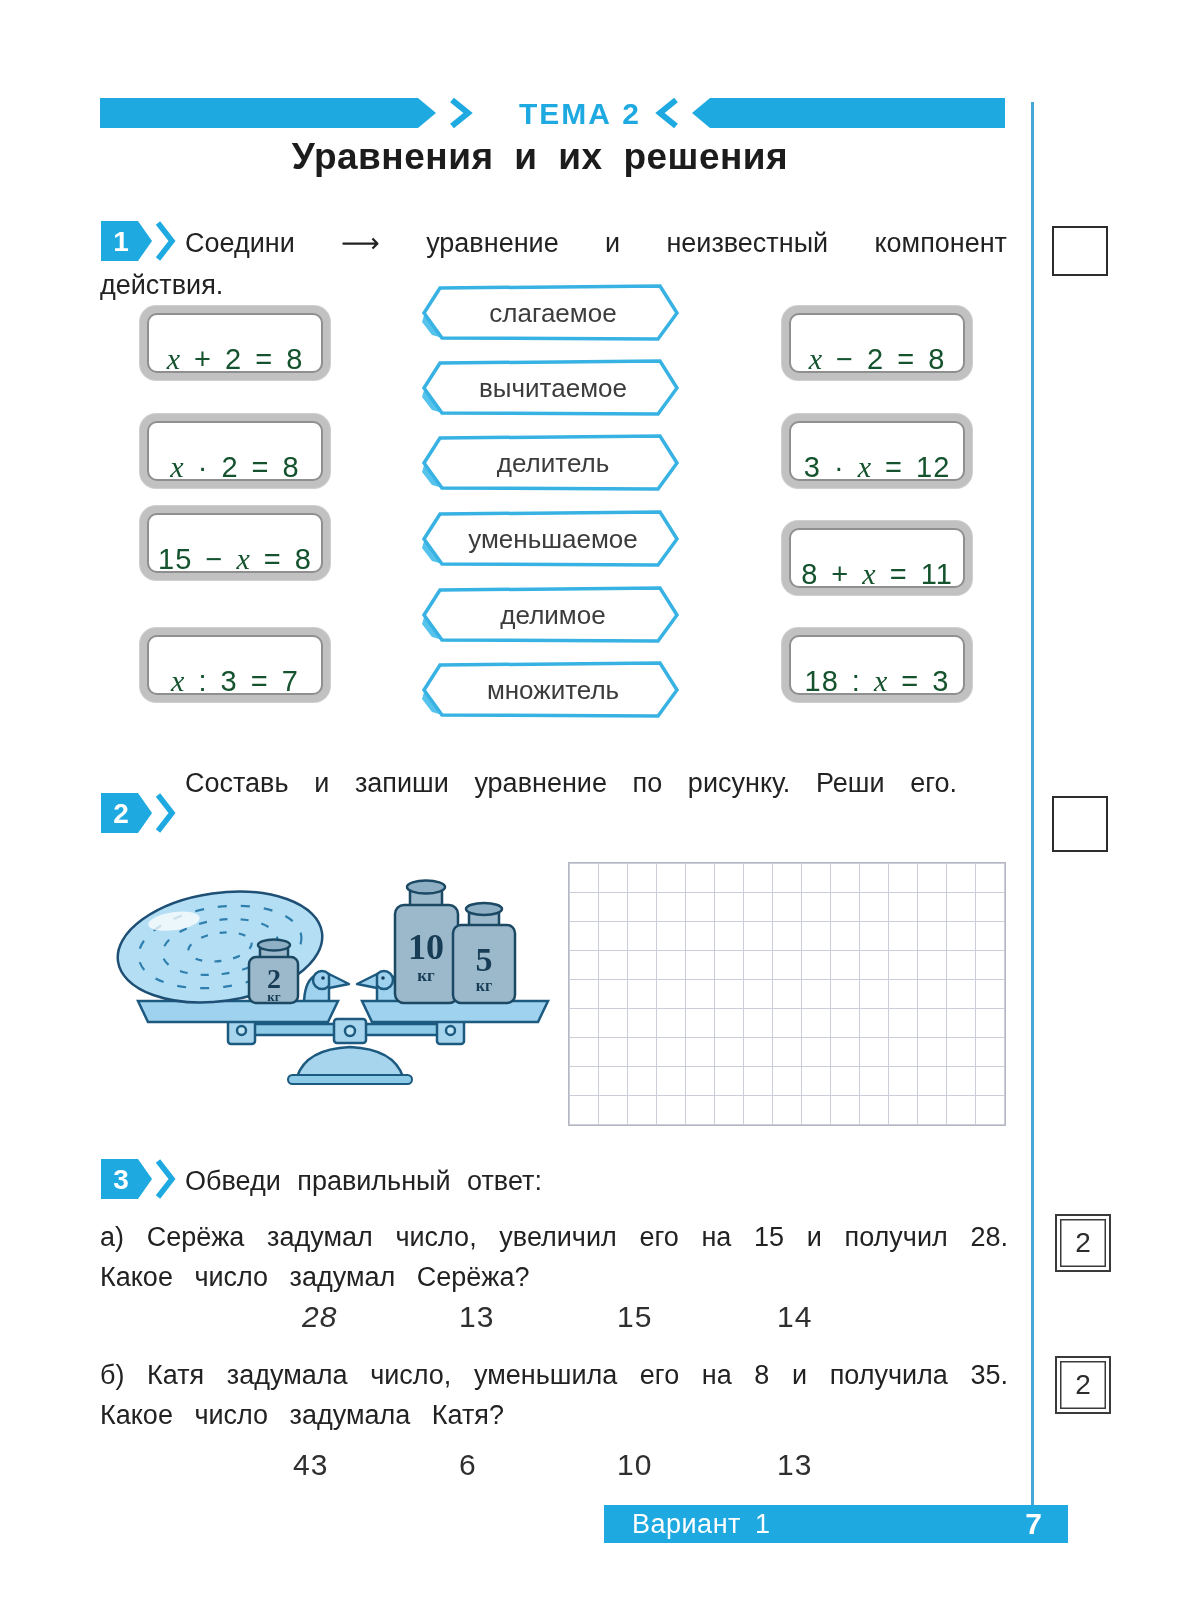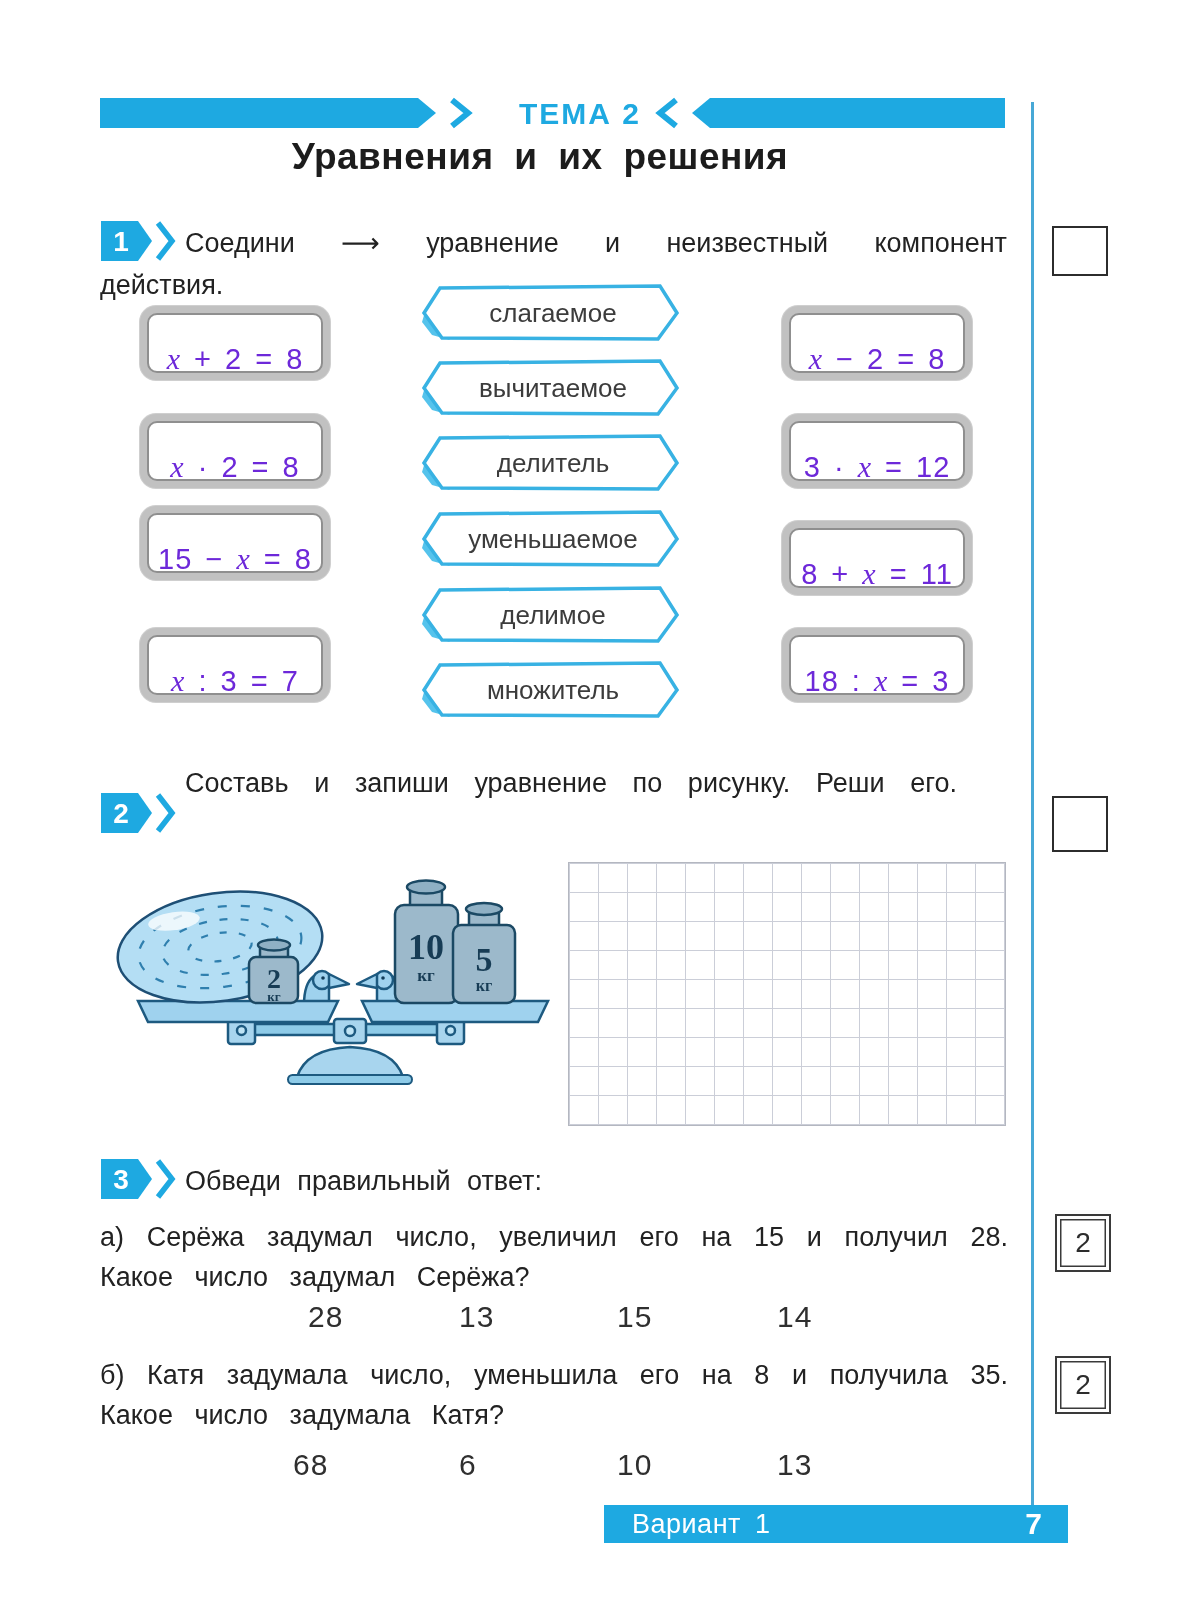--- a/index.html
+++ b/index.html
@@ -23,21 +23,21 @@
   .t2-line1{left:185px;top:766px;width:772px;}
   .t3-badge{left:100px;top:1158px;}
   .t3-line1{left:185px;top:1164px;word-spacing:9px;}
 
   
   .eq-card{width:190px;height:74px;background:#c1c1c1;border-radius:16px;padding:0;
            display:flex;align-items:stretch;justify-content:stretch;
            box-shadow:0 0 0 1px #cfcfcf;}
   .eq-card .inner{flex:1;margin:7px;background:#fff;border:2px solid #8f8f8f;border-radius:10px;
            display:flex;align-items:center;justify-content:center;}
-  .eq-text{font-size:29px;color:#6d28d9;letter-spacing:1px;word-spacing:4px;white-space:nowrap;margin-top:32px;}
+  .eq-text{font-size:29px;color:#14532d;letter-spacing:1px;word-spacing:4px;white-space:nowrap;margin-top:32px;}
   .eq-text i{font-family:"Liberation Serif",serif;font-style:italic;font-size:30px;}
   .col-left{left:140px;}
   .col-right{left:782px;}
   .arrow-label{left:420px;width:260px;height:58px;}
   .arrow-label text{font-family:"Liberation Sans",sans-serif;font-size:26px;fill:#3c3c3c;}
 
   
   .scale-wrap{left:100px;top:845px;width:450px;height:240px;}
   .writing-grid{left:568px;top:862px;width:436px;height:262px;
      border:1.5px solid #b4b7c0;
@@ -244,30 +244,30 @@
   <svg class="abs badge t3-badge" viewBox="0 0 78 42">
     <polygon points="1,1 38,1 52,21 38,41 1,41" fill="#1ea9e1"></polygon>
     <text x="21" y="31" text-anchor="middle" font-size="28" font-weight="700" fill="#ffffff">3</text>
     <polyline points="58,3 72,21 58,39" fill="none" stroke="#1ea9e1" stroke-width="5.5"></polyline>
   </svg>
   <div class="abs task-line t3-line1">Обведи правильный ответ:</div>
 
   <div class="abs task-line jline p-line1">а) Серёжа задумал число, увеличил его на 15 и получил 28.</div>
   <div class="abs task-line p-line2">Какое число задумал Серёжа?</div>
   <div class="abs opt-row opt-row-a">
-      <span class="opt" style="left: 208px;">28</span>
+      <span class="opt" style="left: 202px; font-style: italic;">28</span>
       <span class="opt" style="left: 359px;">13</span>
       <span class="opt" style="left: 517px;">15</span>
       <span class="opt" style="left: 677px;">14</span>
     </div>
 
   <div class="abs task-line jline p2-line1">б) Катя задумала число, уменьшила его на 8 и получила 35.</div>
   <div class="abs task-line p2-line2">Какое число задумала Катя?</div>
   <div class="abs opt-row opt-row-b">
-      <span class="opt" style="left: 193px;">68</span>
+      <span class="opt" style="left: 193px;">43</span>
       <span class="opt" style="left: 359px;">6</span>
       <span class="opt" style="left: 517px;">10</span>
       <span class="opt" style="left: 677px;">13</span>
     </div>
 
   <div class="abs vline"></div>
   <div class="abs m-checkbox cb1"></div>
   <div class="abs m-checkbox cb2"></div>
   <div class="abs score-box sb1">
     <span>2</span>

